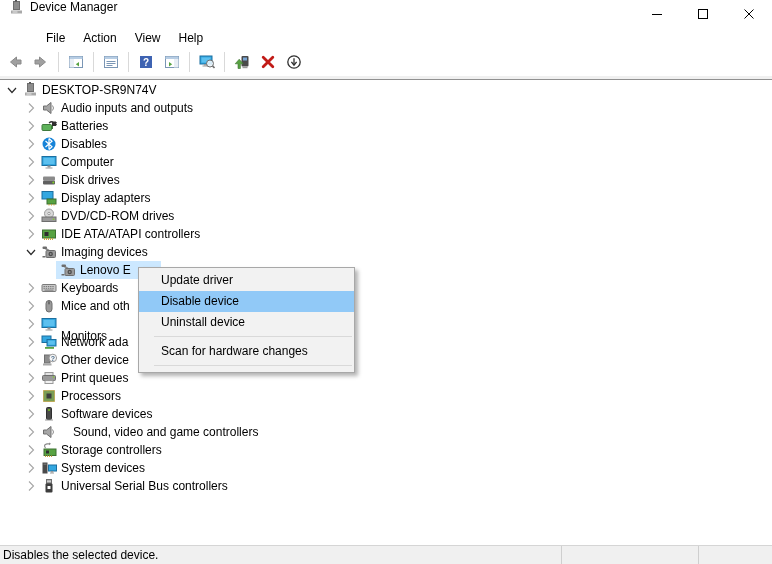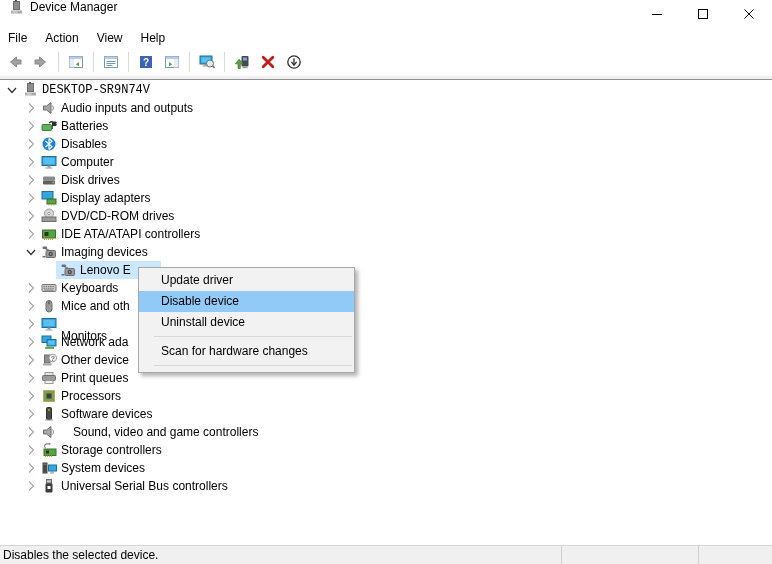--- a/index.html
+++ b/index.html
@@ -5,21 +5,21 @@
   html,body{margin:0;padding:0;background:#fff;}
   body{font-family:"Liberation Sans",sans-serif;font-size:12px;color:#000;}
   .window{width:772px;height:564px;background:#fff;position:relative;overflow:hidden;}
 
   .titlebar{height:28px;display:flex;align-items:flex-start;background:#fff;}
   .app-icon{margin-left:8px;width:16px;height:16px;display:inline-flex;}
   .title{margin-left:6px;}
   .controls{margin-left:auto;display:flex;height:100%;}
   .ctrl{width:46px;height:100%;display:flex;align-items:center;justify-content:center;}
 
-  .menubar{height:20px;display:flex;align-items:center;padding-left:8px;background:#fff;}
+  .menubar{height:20px;display:flex;align-items:center;padding-left:8px;background:#fff;margin-left:38px;}
   .menubar .mb-item{padding:2px 9px;}
   .menubar .mb-item:first-child{padding-left:0;}
 
   .toolbar{height:28px;display:flex;align-items:center;padding-left:2px;background:#fff;}
   .tbtn{width:24px;height:24px;display:flex;align-items:center;justify-content:center;margin:0 1px;}
   .tsep{width:1px;height:20px;background:#d9d9d9;margin:0 4px;}
   .toolbar-edge{height:3px;background:#f0f0f0;border-bottom:1px solid #919191;}
 
   .content{position:relative;height:464px;background:#fff;overflow:hidden;padding-top:1px;}
   .trow{height:18px;position:relative;}
@@ -200,21 +200,21 @@
           </span>
           <span class="icon" style="left: 22px;">
             <svg width="16" height="16" viewBox="0 0 16 16">
               <rect x="5" y="1" width="7" height="9" fill="#6e6e6e"></rect>
               <rect x="6" y="2" width="5" height="7" fill="#8d8d8d"></rect>
               <rect x="7" y="0" width="2" height="1.5" fill="#555"></rect>
               <rect x="3" y="10.5" width="11" height="3" fill="#a9a9a9"></rect>
               <rect x="4.5" y="11.5" width="5" height="1" fill="#e8e8e8"></rect>
             </svg>
           </span>
-          <span class="tlabel" style="left: 42px; font-family: Liberation Mono, monospace;">DESKTOP-SR9N74V</span>
+          <span class="tlabel" style="left: 42px;">DESKTOP-SR9N74V</span>
         </div>
         <div class="trow">
           <span class="chev" style="left: 23px;">
             <svg width="16" height="16" viewBox="0 0 16 16">
               <path d="M6 3.5 L10.5 8 6 12.5" fill="none" stroke="#a6a6a6" stroke-width="1.1"></path>
             </svg>
           </span>
           <span class="icon" style="left: 41px;">
             <svg width="16" height="16" viewBox="0 0 16 16">
               <path d="M2.5 6 h3 L10 2.5 v11 L5.5 10 h-3 Z" fill="#a6a6a6" stroke="#6e6e6e"></path>

